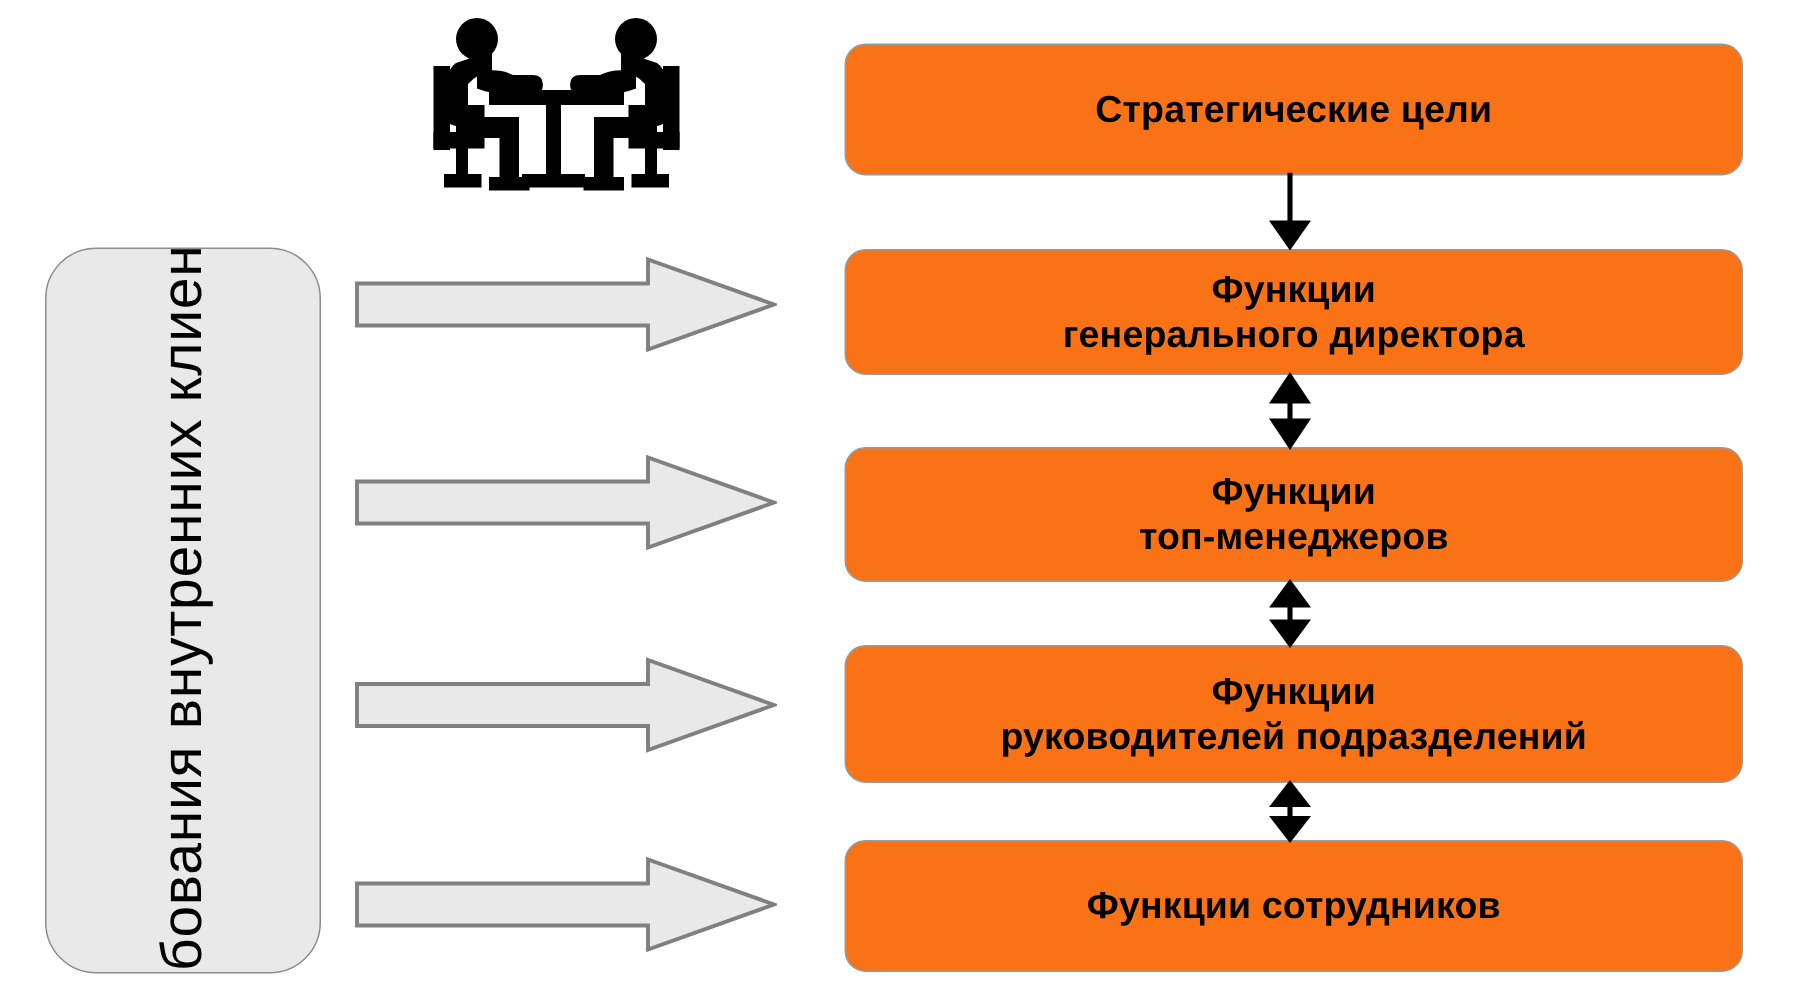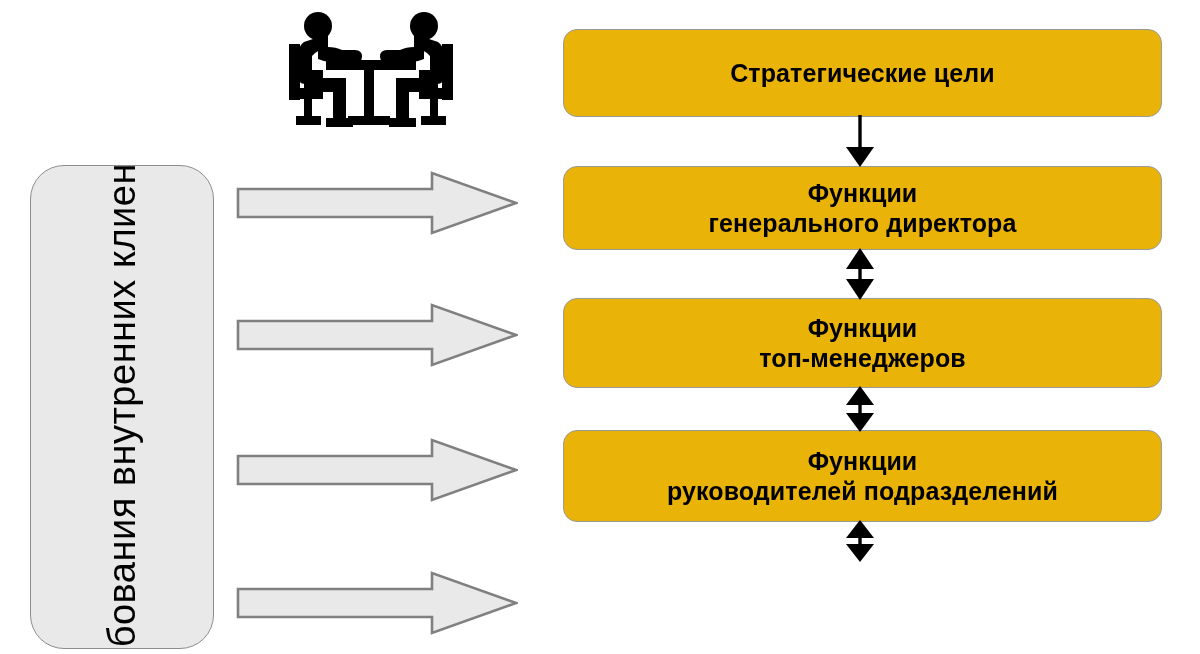--- a/index.html
+++ b/index.html
@@ -16,21 +16,21 @@
     width: 1200px;
     height: 654px;
     background: #ffffff;
     overflow: hidden;
   }
 
   
   .hbox {
     position: absolute;
     box-sizing: border-box;
-    background: #eab308;
+    background: #f97316;
     border: 1.6px solid #9a9a9a;
     border-radius: 14px;
     display: flex;
     align-items: center;
     justify-content: center;
     text-align: center;
     color: #000000;
     font-weight: bold;
     font-size: 25px;
     line-height: 1.22;
@@ -179,20 +179,23 @@
   <div class="hbox" style="left:563px; top:298px; width:599px; height:90px;">
     <span class="lbl">Функции
 топ-менеджеров</span>
   </div>
 
   <div class="hbox" style="left:563px; top:430px; width:599px; height:92px;">
     <span class="lbl">Функции
 руководителей подразделений</span>
   </div>
 
+  <div class="hbox" style="left:563px; top:560px; width:599px; height:88px;">
+    <span class="lbl">Функции сотрудников</span>
+  </div>
 
   <div class="vconn" style="left:838px; top:115px; height:53px;">
     <svg viewBox="0 0 44 53" xmlns="http://www.w3.org/2000/svg" preserveAspectRatio="none">
       <line x1="22" y1="0" x2="22" y2="36" stroke="#000000" stroke-width="3.4"></line>
       <polygon points="22,52 8,32 36,32" fill="#000000"></polygon>
     </svg>
   </div>
 
   <div class="vconn" style="left:838px; top:248px; height:52px;">
     <svg viewBox="0 0 44 52" xmlns="http://www.w3.org/2000/svg" preserveAspectRatio="none">

